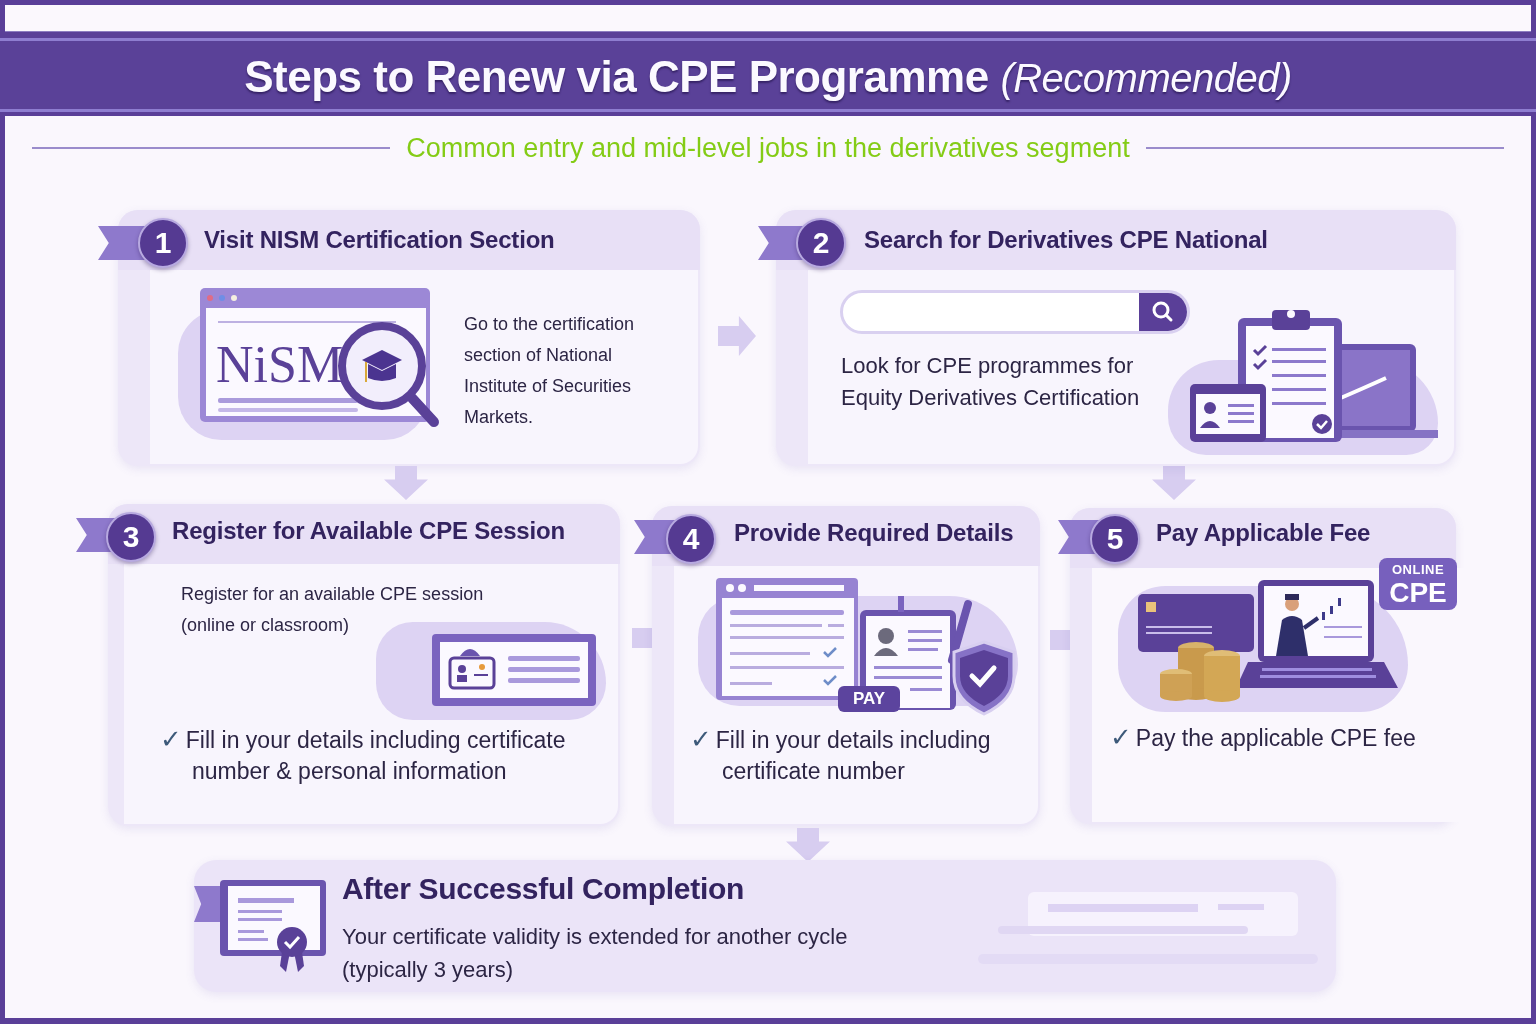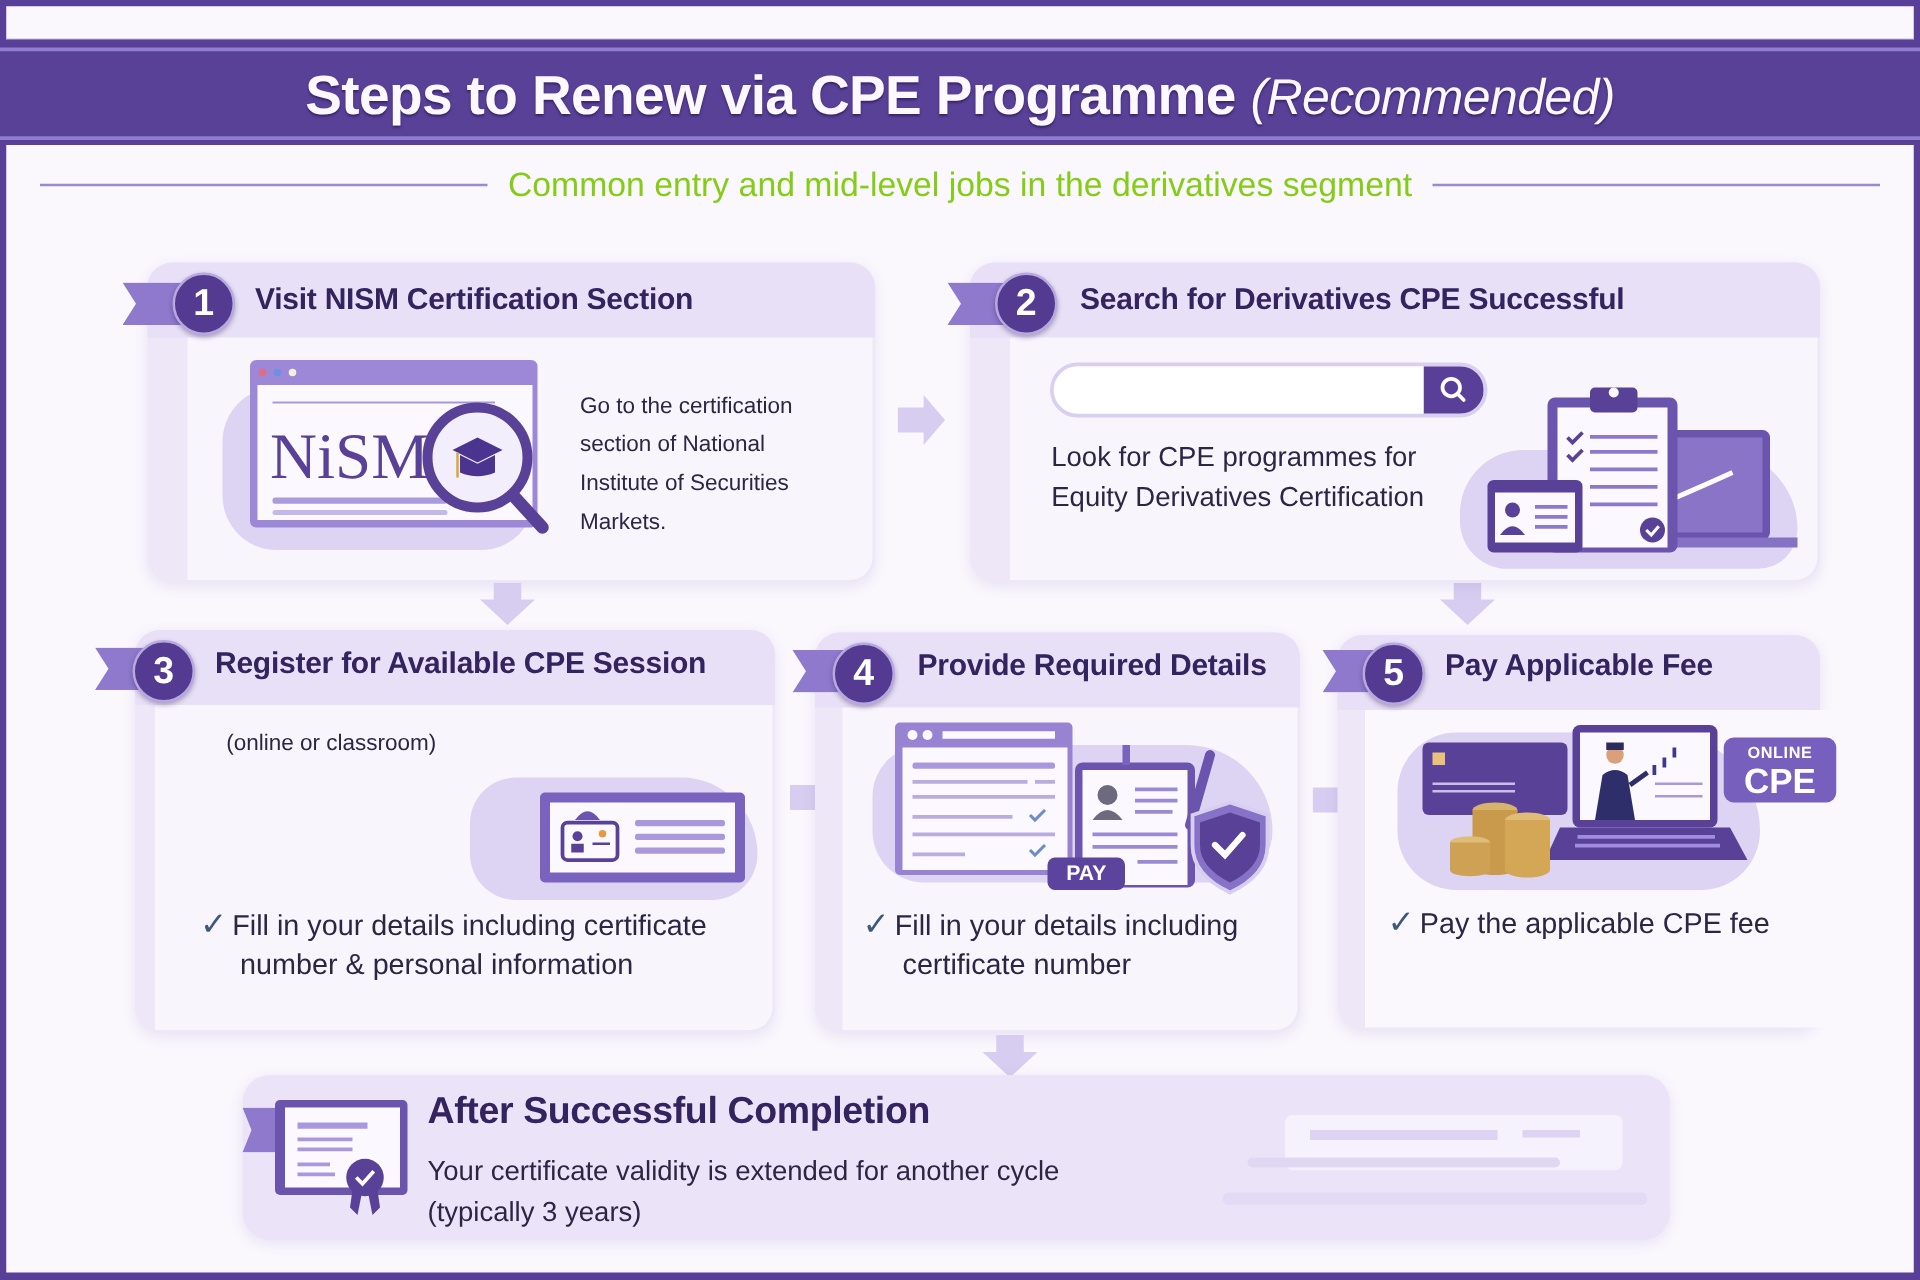--- a/index.html
+++ b/index.html
@@ -40,21 +40,21 @@
     clip-path:polygon(0 25%,55% 25%,55% 0,100% 50%,55% 100%,55% 75%,0 75%); }
   .arrow-d { position:absolute; width:44px; height:34px; background:#d7cdf0;
     clip-path:polygon(25% 0,75% 0,75% 40%,100% 40%,50% 100%,0 40%,25% 40%); }
   .blob { position:absolute; background:#ddd3f3; border-radius:50%; }
 
   .search-box { position:absolute; left:840px; top:290px; width:350px; height:44px; border-radius:22px;
     background:#fff; border:3px solid #d9d0f0; box-sizing:border-box; overflow:hidden; }
   .search-text { position:absolute; left:24px; top:0; line-height:38px; color:#3f2f7a; font-size:21px; font-weight:bold; }
   .search-btn { position:absolute; right:0; top:0; width:48px; height:38px; background:#5a3f98; }
 
-  .online-cpe { position:absolute; left:1379px; top:590px; width:90px; height:52px; border-radius:8px;
+  .online-cpe { position:absolute; left:1379px; top:558px; width:78px; height:52px; border-radius:8px;
     background:#7760bd; color:#fff; text-align:center; font-weight:bold; }
   .online-cpe .l1 { font-size:13px; line-height:18px; padding-top:3px; letter-spacing:0.5px; }
   .online-cpe .l2 { font-size:28px; line-height:28px; }
   .pay-tag { position:absolute; left:838px; top:686px; width:62px; height:26px; border-radius:6px;
     background:#5c449e; color:#fff; font-weight:bold; font-size:17px; text-align:center; line-height:26px; }
 
   .final-card { position:absolute; left:194px; top:860px; width:1142px; height:132px; border-radius:22px;
     background:#ebe4f8; box-shadow:0 3px 10px rgba(110,90,180,0.12); }
   .final-title { position:absolute; left:342px; top:872px; color:#33235f; font-size:30px; font-weight:bold; white-space:nowrap; letter-spacing:-0.3px; }
   .final-desc { position:absolute; left:342px; top:920px; color:#2c2544; font-size:22px; line-height:33px; }
@@ -115,21 +115,21 @@
 <div class="arrow-r" style="left:718px;top:316px;"></div>
 <div class="arrow-d" style="left:384px;top:466px;"></div>
 <div class="arrow-d" style="left:1152px;top:466px;"></div>
 
 <div class="card" style="left:776px;top:210px;width:680px;height:256px;">
   <div class="card-head"></div>
   <div class="card-body"></div>
 </div>
 <div class="ribbon" style="left:758px;top:226px;"></div>
 <div class="badge" style="left:796px;top:218px;">2</div>
-<div class="card-title" style="left:864px;top:226px;">Search for Derivatives CPE Successful</div>
+<div class="card-title" style="left:864px;top:226px;">Search for Derivatives CPE National</div>
 
 <div class="search-box">
   <span class="search-btn">
     <svg width="48" height="38" viewBox="0 0 48 38">
       <circle cx="22" cy="17" r="7" fill="none" stroke="#fff" stroke-width="3"></circle>
       <line x1="27" y1="22" x2="32" y2="27" stroke="#fff" stroke-width="3" stroke-linecap="round"></line>
     </svg>
   </span>
 </div>
 <div class="desc" style="left:841px;top:350px;font-size:22px;line-height:32px;">
@@ -171,20 +171,21 @@
 </svg>
 
 <div class="card" style="left:108px;top:504px;width:512px;height:322px;">
   <div class="card-head"></div>
   <div class="card-body" style="left:16px;"></div>
 </div>
 <div class="ribbon" style="left:76px;top:518px;"></div>
 <div class="badge" style="left:106px;top:512px;">3</div>
 <div class="card-title" style="left:172px;top:517px;">Register for Available CPE Session</div>
 <div class="desc" style="left:181px;top:579px;">
+  <div>Register for an available CPE session</div>
   <div>(online or classroom)</div>
 </div>
 <div class="blob" style="left:376px;top:622px;width:230px;height:98px;border-radius:60px 100px 60px 60px;"></div>
 <svg class="abs" style="left:430px;top:632px;" width="168" height="76" viewBox="0 0 168 76">
   <rect x="2" y="2" width="164" height="72" rx="4" fill="#7a63bf"></rect>
   <rect x="10" y="10" width="148" height="56" fill="#fbf9ff"></rect>
   <path d="M30 24 Q40 10 50 24 Z" fill="#6a54ae"></path>
   <rect x="20" y="26" width="44" height="30" rx="4" fill="#fbf9ff" stroke="#5a4198" stroke-width="3"></rect>
   <circle cx="32" cy="37" r="4" fill="#5a4198"></circle>
   <rect x="27" y="43" width="10" height="7" fill="#5a4198"></rect>

